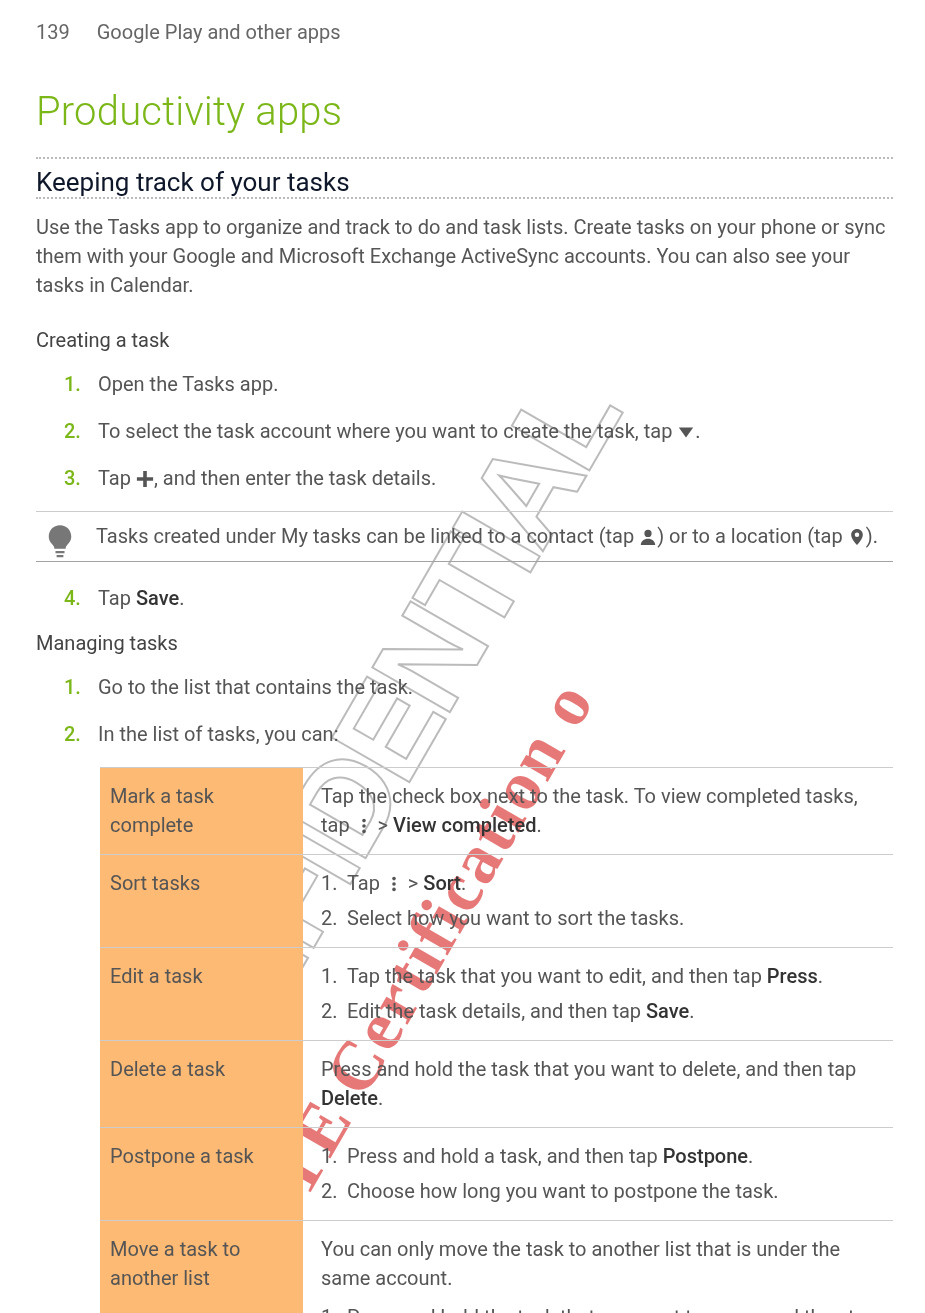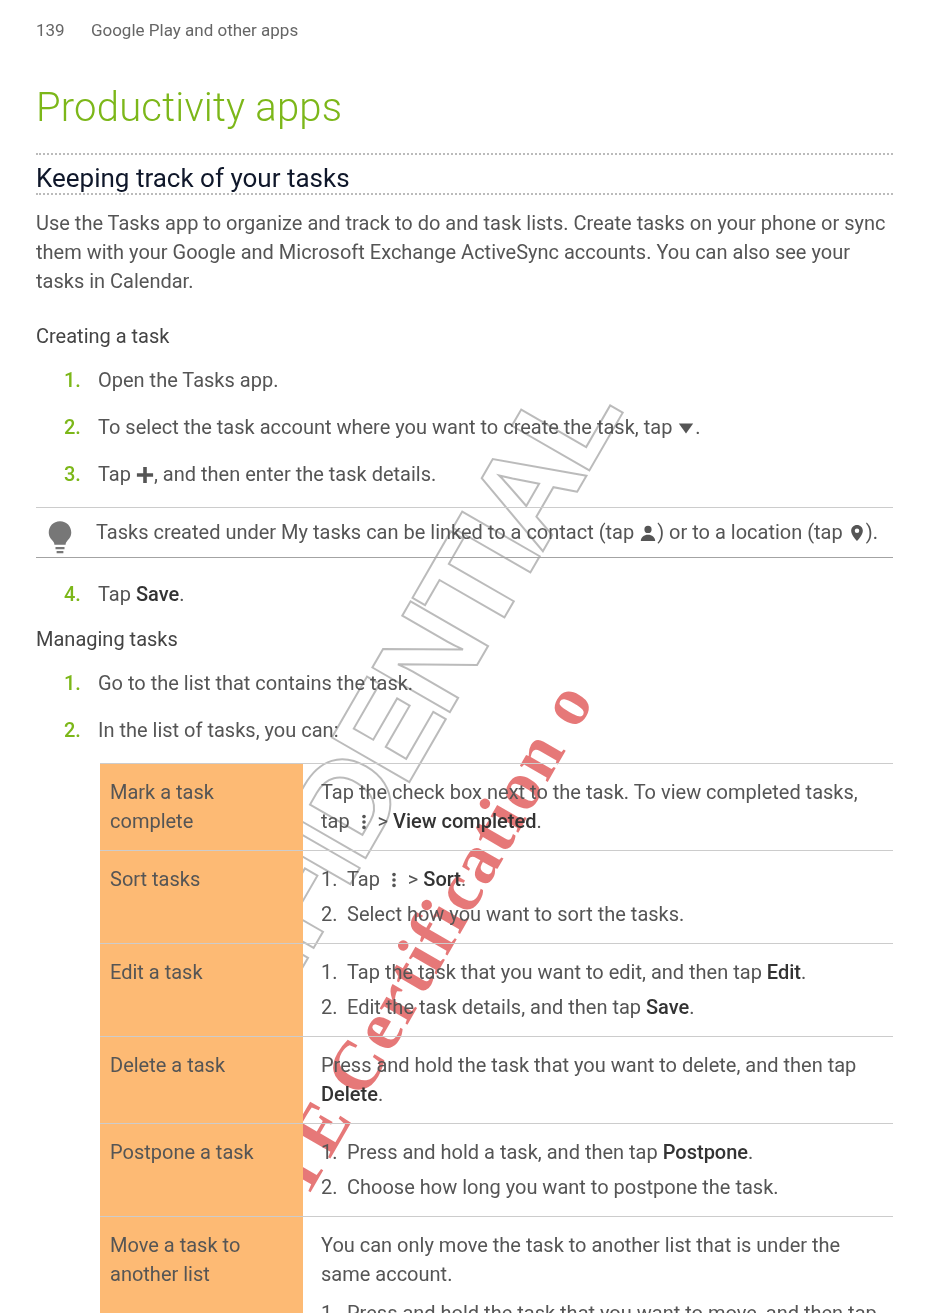--- a/index.html
+++ b/index.html
@@ -10,21 +10,21 @@
     width: 925px;
     position: relative;
     background: #fff;
   }
   .page {
     padding: 20px 32px 36px 36px;
     position: relative;
     z-index: 2;
   }
   .header-line {
-    font-size: 17px;
+    font-size: 20px;
     color: #666;
     margin-bottom: 44px;
   }
   .header-line .pg {
     margin-right: 22px;
   }
   h1.title {
     color: #7cb719;
     font-weight: 300;
     font-size: 40px;
@@ -272,21 +272,21 @@
           </li>
           <li><span class="n">2.</span><span>Select how you want to sort the tasks.</span></li>
         </ol>
       </td>
     </tr>
     <tr>
       <td class="k">Edit a task</td>
       <td class="v">
         <ol>
           <li><span class="n">1.</span>
-            <span>Tap the task that you want to edit, and then tap </span><b class="uiw">Edit</b><span>.</span>
+            <span>Tap the task that you want to edit, and then tap </span><b class="uiw">Press</b><span>.</span>
           </li>
           <li><span class="n">2.</span>
             <span>Edit the task details, and then tap </span><b class="uiw">Save</b><span>.</span>
           </li>
         </ol>
       </td>
     </tr>
     <tr>
       <td class="k">Delete a task</td>
       <td class="v">

